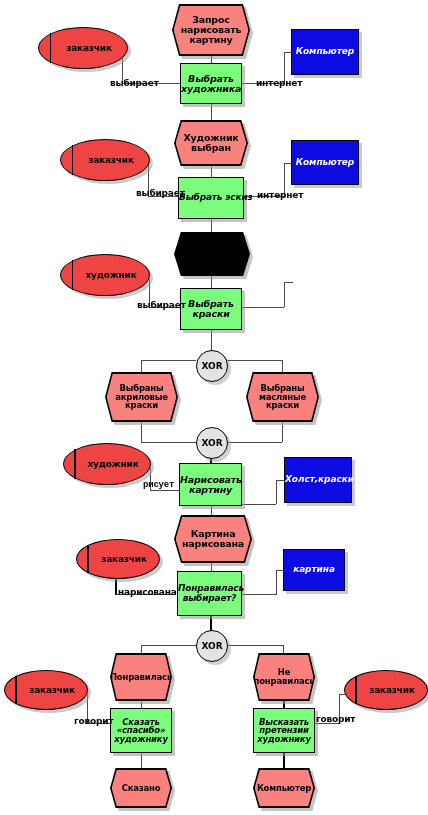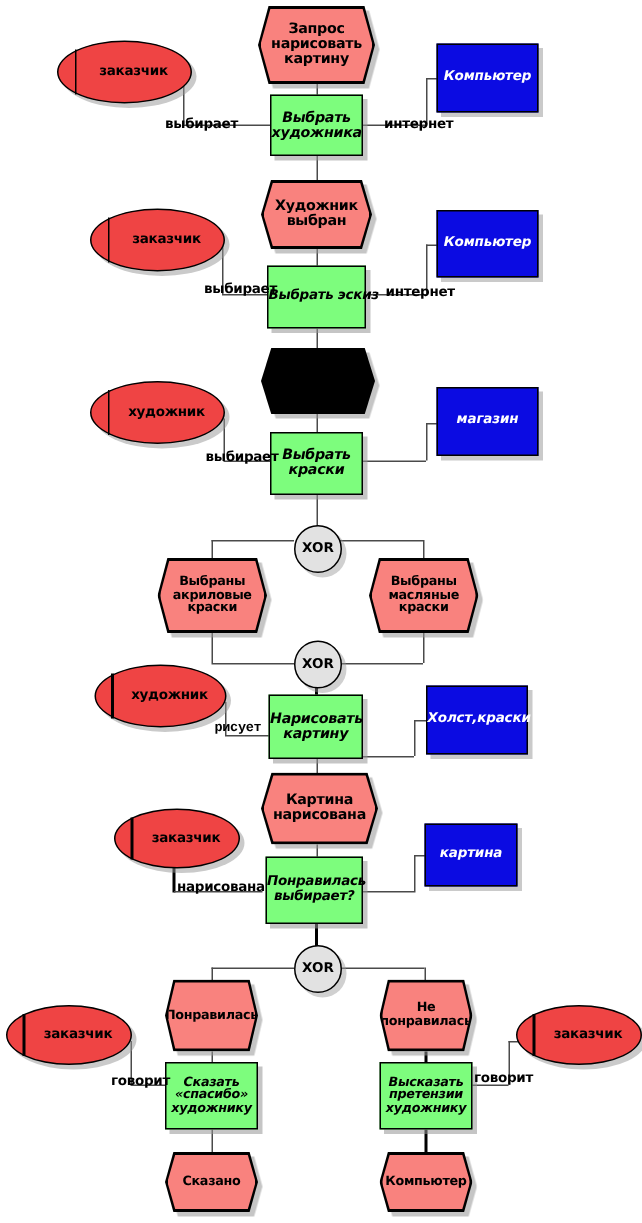--- a/index.html
+++ b/index.html
@@ -254,23 +254,20 @@
   <div class="role-wrap" style="left:60px; top:254px; width:90px; height:42px;">
     <div class="role">
       <span class="lbl">художник</span>
     </div>
     <div class="role-bar"></div>
   </div>
   <div class="vline" style="left:149px; top:279px; height:28px;"></div>
   <div class="hline" style="left:149px; top:307px; width:33px;"></div>
   <div class="elabel" style="left:137px; top:300px;">выбирает</div>
 
-  <div class="node info" style="left:291px; top:258px; width:68px; height:46px;">
-    <span class="lbl">магазин</span>
-  </div>
   <div class="vline" style="left:284px; top:282px; height:25px;"></div>
   <div class="hline" style="left:284px; top:282px; width:9px;"></div>
   <div class="hline" style="left:241px; top:307px; width:43px;"></div>
 
   <div class="node func" style="left:180px; top:288px; width:62px; height:42px;">
     <span class="lbl">
       <span>Выбрать</span><br>
       <span>краски</span>
     </span>
   </div>

